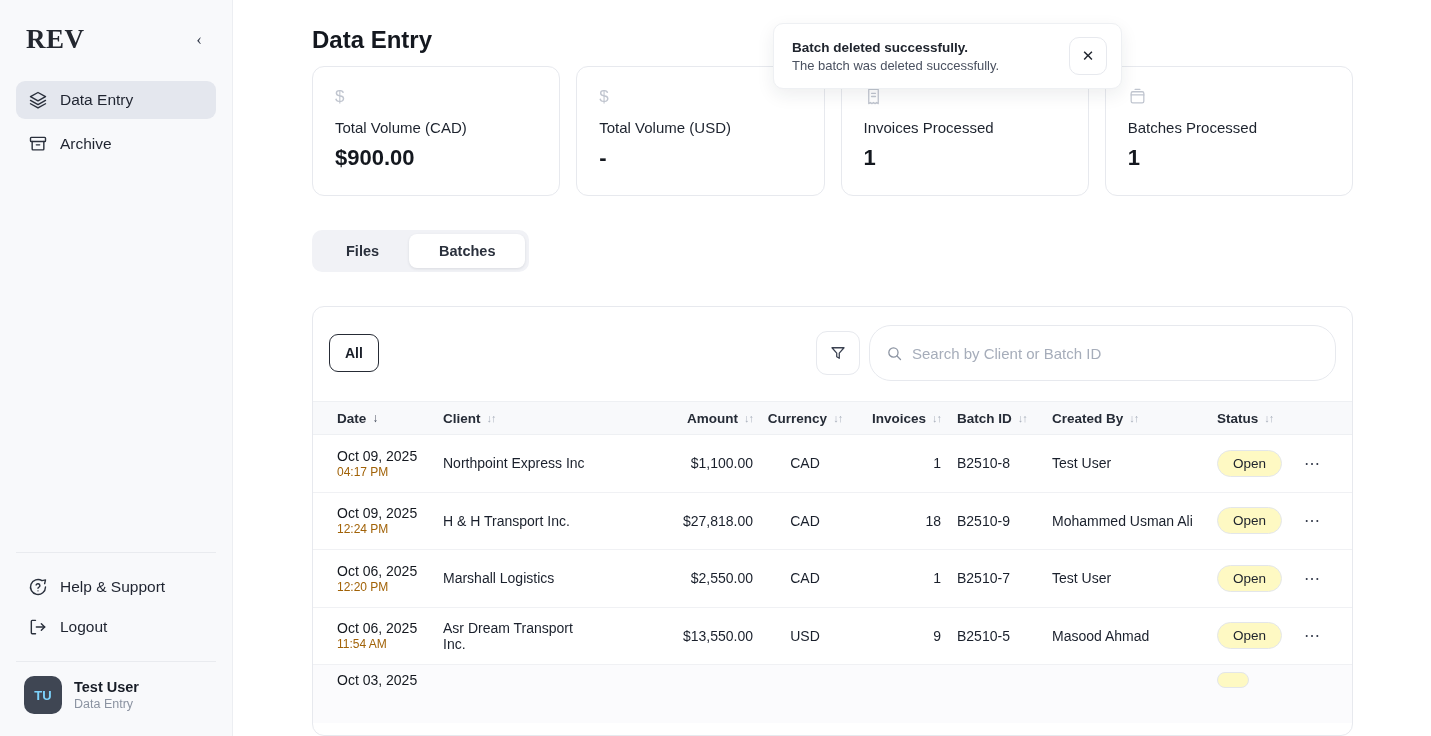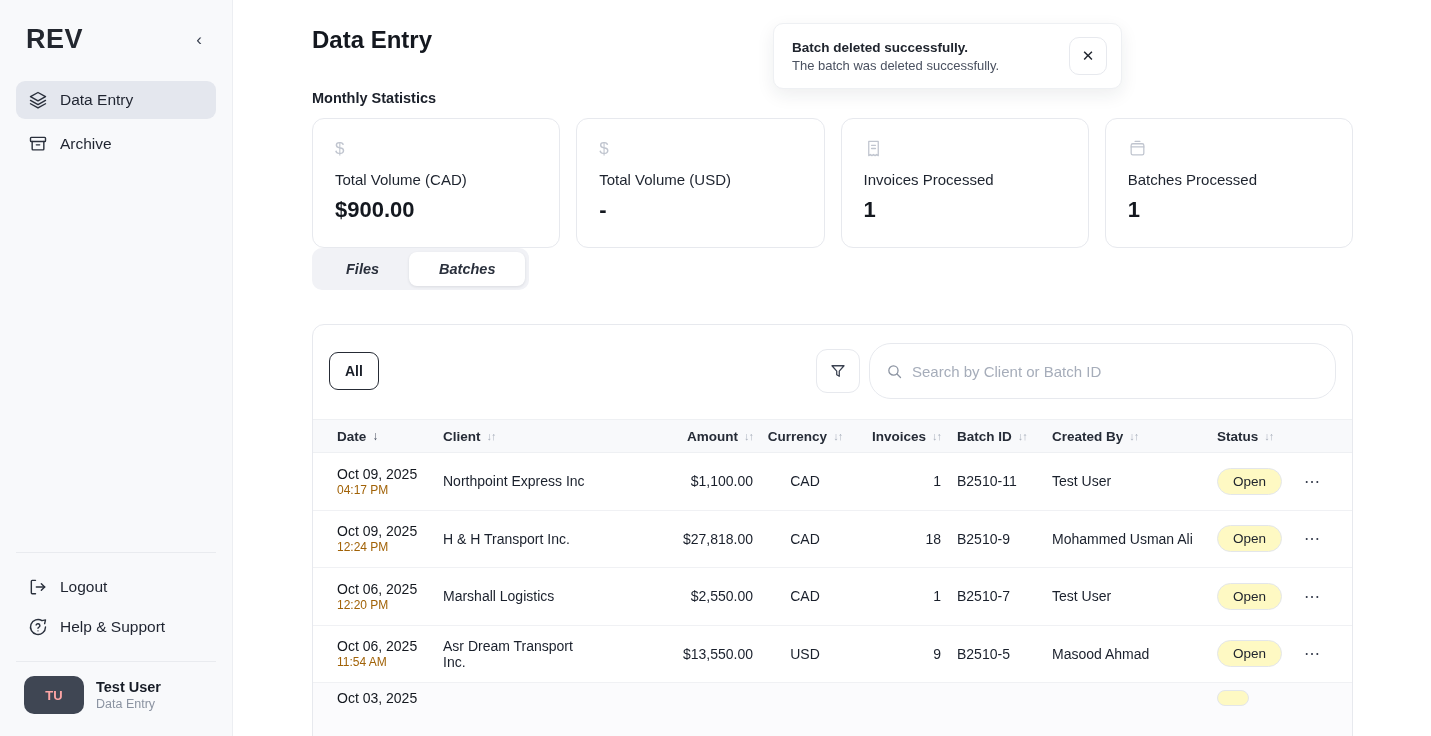--- a/index.html
+++ b/index.html
@@ -3,35 +3,35 @@
 <meta charset="utf-8">
 <style>
   * { margin:0; padding:0; box-sizing:border-box; }
   html,body { width:1431px; height:736px; overflow:hidden; background:#fff;
     font-family:"Liberation Sans", sans-serif; color:#1a202c; }
   body { display:flex; position:relative; }
 
   
   .sidebar { width:233px; min-width:233px; height:736px; background:#f8f9fb;
     border-right:1px solid #eceef2; display:flex; flex-direction:column; padding:24px 16px 20px; }
-  .logo-row { display:flex; align-items:center; justify-content:space-between; padding:0 8px 0 10px; }
+  .logo-row { display:flex; align-items:center; justify-content:space-between; padding:0 8px 0 10px;font-family:Liberation Serif, serif; }
   .logo { font-size:27px; font-weight:800; letter-spacing:.5px; color:#23272f; }
   .collapse-btn { color:#3a4150; font-size:17px; cursor:pointer; line-height:1; padding:2px 6px; }
   .nav { margin-top:26px; display:flex; flex-direction:column; gap:6px; }
   .nav-item { display:flex; align-items:center; gap:12px; padding:9px 12px; border-radius:9px;
     font-size:15.5px; color:#1f2430; cursor:pointer; }
   .nav-item.active { background:#e4e7ee; font-weight:500; }
   .nav-item svg { width:20px; height:20px; stroke:#2a303c; stroke-width:1.7; fill:none;
     stroke-linecap:round; stroke-linejoin:round; flex:0 0 auto; }
   .side-footer { margin-top:auto; border-top:1px solid #e9ebef; padding-top:16px;
     display:flex; flex-direction:column; gap:4px; }
   .side-footer .nav-item { padding:8px 12px; }
   .user-block { margin-top:12px; border-top:1px solid #e9ebef; padding:14px 8px 2px;
     display:flex; align-items:center; gap:12px; }
-  .avatar { width:60px; height:38px; border-radius:10px; background:#3f4653; color:#fca5a5;
+  .avatar { width:38px; height:38px; border-radius:10px; background:#3f4653; color:#7dd3fc;
     font-size:13px; font-weight:700; display:flex; align-items:center; justify-content:center; }
   .user-name { font-size:14.5px; font-weight:600; color:#171c26; }
   .user-role { font-size:12.5px; color:#8b93a1; margin-top:2px; }
 
   
   .main { flex:1; padding:26px 78px 0 79px; position:relative; }
   .page-title { font-size:24px; font-weight:600; color:#14181f; }
 
   
   .toast { position:absolute; left:540px; top:23px; width:349px; background:#fff;
@@ -48,21 +48,21 @@
   
   .cards { margin-top:12px; display:grid; grid-template-columns:repeat(4,1fr); gap:16px; }
   .card { border:1px solid #e7e9ee; border-radius:12px; background:#fff; height:130px; padding:20px 22px; }
   .card-icon { font-size:17px; color:#c0c5cf; height:22px; }
   .card-icon svg { width:19px; height:19px; stroke:#c0c5cf; stroke-width:1.6; fill:none;
     stroke-linecap:round; stroke-linejoin:round; }
   .card-label { margin-top:10px; font-size:15px; color:#1d232e; }
   .card-value { margin-top:9px; font-size:22px; font-weight:700; color:#14181f; }
 
   
-  .tabs { display:inline-flex; background:#f1f2f6; border-radius:10px; padding:4px;font-style:italic; }
+  .tabs { margin-top:34px; display:inline-flex; background:#f1f2f6; border-radius:10px; padding:4px; }
   .tab { padding:9px 30px; font-size:14.5px; font-weight:600; color:#2a303c; border-radius:8px; cursor:pointer; }
   .tab.active { background:#fff; box-shadow:0 1px 3px rgba(20,25,35,.10); }
 
   
   .table-card { margin-top:34px; border:1px solid #e7e9ee; border-radius:12px; background:#fff;
     height:430px; overflow:hidden; }
   .toolbar { display:flex; align-items:center; padding:18px 16px 20px; }
   .btn-all { border:1.5px solid #262b35; border-radius:9px; background:#fff; padding:10px 15px;
     font-size:14px; font-weight:600; color:#1a1f29; cursor:pointer; }
   .toolbar-right { margin-left:auto; display:flex; align-items:center; gap:9px; }
@@ -122,34 +122,34 @@
           <path d="M5 9v9a1 1 0 0 0 1 1h12a1 1 0 0 0 1-1V9"></path>
           <path d="M10 13h4"></path>
       </svg>
       <span>Archive</span>
     </div>
   </nav>
 
   <div class="side-footer">
     <div class="nav-item">
       <svg viewBox="0 0 24 24">
+        <path d="M21 12a9 9 0 1 1-4.2-7.6L21 3.5 20 8"></path>
+          <path d="M9.7 9.5a2.4 2.4 0 0 1 4.6.9c0 1.6-2.3 2-2.3 3.1"></path>
+          <path d="M12 16.6h.01"></path>
+      </svg>
+      <span>Help &amp; Support</span>
+    </div>
+    <div class="nav-item">
+      <svg viewBox="0 0 24 24">
         <path d="M9 4H5a1 1 0 0 0-1 1v14a1 1 0 0 0 1 1h4"></path>
           <path d="M10 12h10"></path>
           <path d="m16 8 4 4-4 4"></path>
       </svg>
       <span>Logout</span>
     </div>
-    <div class="nav-item">
-      <svg viewBox="0 0 24 24">
-        <path d="M21 12a9 9 0 1 1-4.2-7.6L21 3.5 20 8"></path>
-          <path d="M9.7 9.5a2.4 2.4 0 0 1 4.6.9c0 1.6-2.3 2-2.3 3.1"></path>
-          <path d="M12 16.6h.01"></path>
-      </svg>
-      <span>Help &amp; Support</span>
-    </div>
     <div class="user-block">
       <div class="avatar">TU</div>
       <div>
         <div class="user-name">Test User</div>
         <div class="user-role">Data Entry</div>
       </div>
     </div>
   </div>
 </aside>
 
@@ -160,21 +160,20 @@
       <div class="toast-title">Batch deleted successfully.</div>
       <div class="toast-msg">The batch was deleted successfully.</div>
     </div>
     <button class="toast-close">
       <span>✕</span>
     </button>
   </div>
 
   <h1 class="page-title">Data Entry</h1>
 
-  <div class="section-label">Monthly Statistics</div>
 
   <div class="cards">
     <div class="card">
       <div class="card-icon">$</div>
       <div class="card-label">Total Volume (CAD)</div>
       <div class="card-value">$900.00</div>
     </div>
     <div class="card">
       <div class="card-icon">$</div>
       <div class="card-label">Total Volume (USD)</div>
@@ -266,21 +265,21 @@
 
     <div class="trow">
       <div class="td">
         <div class="date-main">Oct 09, 2025</div>
         <div class="date-sub">04:17 PM</div>
       </div>
       <div class="td">Northpoint Express Inc</div>
       <div class="td right">$1,100.00</div>
       <div class="td center">CAD</div>
       <div class="td right">1</div>
-      <div class="td">B2510-11</div>
+      <div class="td">B2510-8</div>
       <div class="td">Test User</div>
       <div class="td">
         <span class="status-pill">Open</span>
       </div>
       <div class="td row-actions">
         <span>⋯</span>
       </div>
     </div>
 
     <div class="trow">

